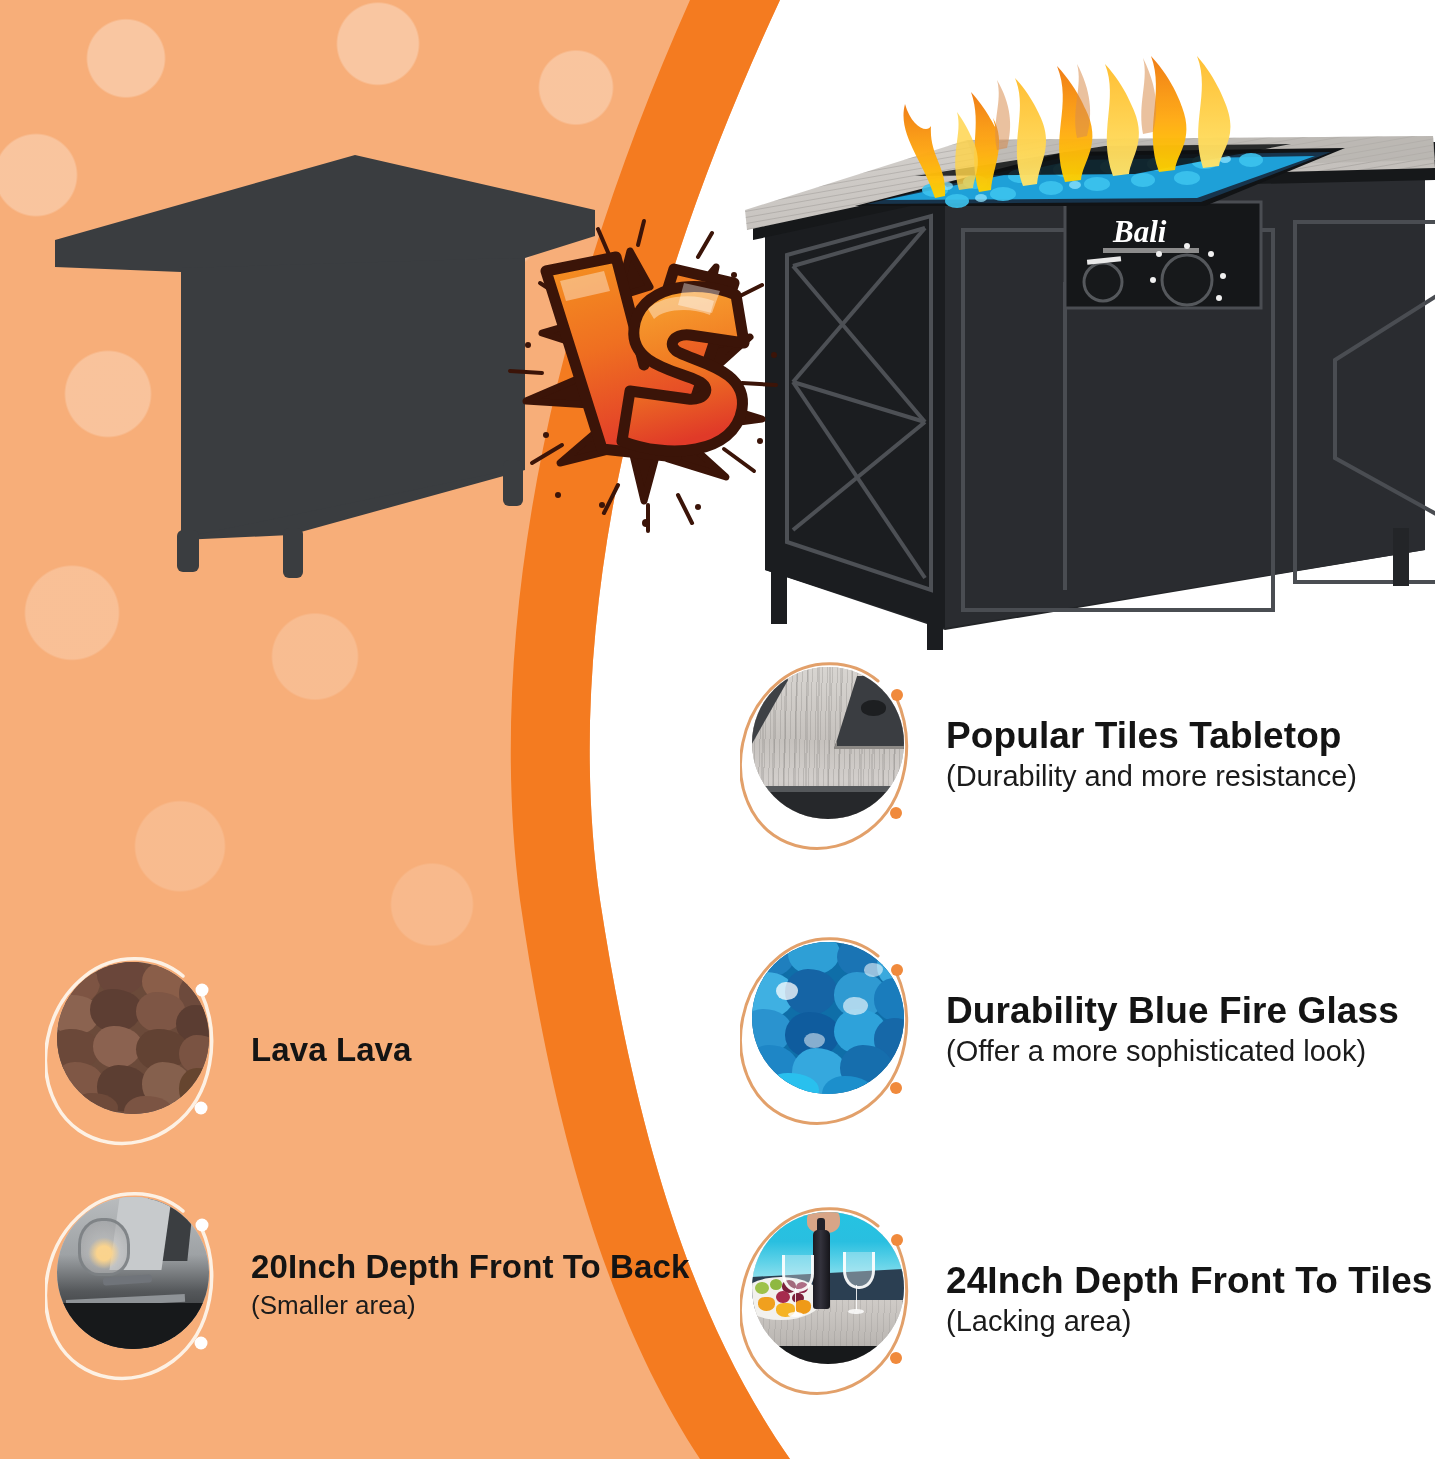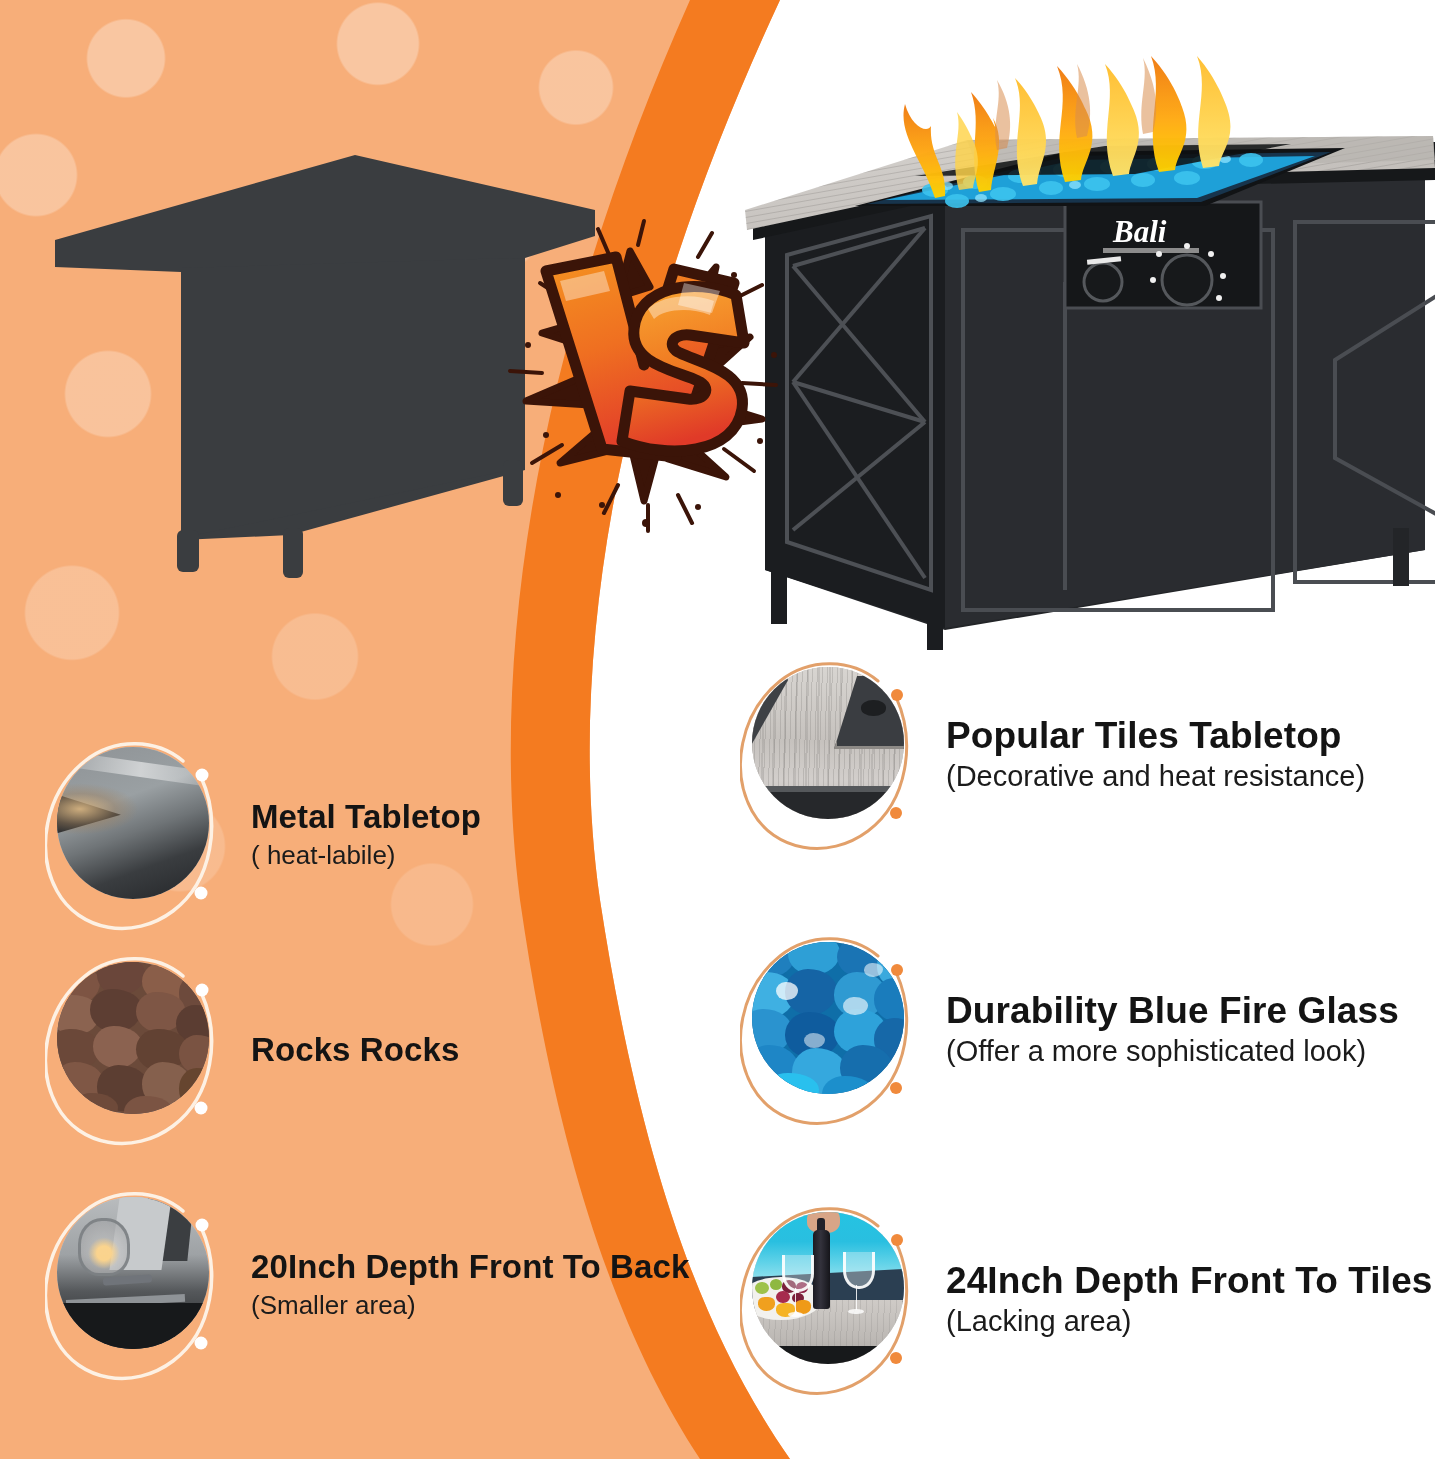--- a/index.html
+++ b/index.html
@@ -341,40 +341,20 @@
     <path d="M48,66 L118,52 L146,160 L176,64 L236,78 L178,252 L104,244 Z" fill="url(#vsg)" stroke="#3b1408" stroke-width="11" stroke-linejoin="round"></path>
 
     <path d="M238,90 C196,72 140,82 136,124 C132,160 180,166 200,176 C214,182 208,196 190,194 L132,186 L124,236 C170,254 236,250 244,204 C250,166 202,158 182,148 C168,142 174,128 192,130 L246,138 Z" fill="url(#vsg2)" stroke="#3b1408" stroke-width="11" stroke-linejoin="round"></path>
     <g fill="rgba(255,255,255,.38)">
       <path d="M62,76 L106,66 L112,86 L68,96 Z"></path>
       <path d="M186,78 L222,86 L214,108 L180,100 Z"></path>
       <path d="M150,104 C164,90 196,88 216,96 L212,110 C192,102 166,104 156,114 Z"></path>
     </g>
   </svg>
 
-  <div class="feat left-feat" style="left:45px;top:735px;">
-    <div class="thumb-wrap">
-      <svg class="ring" viewBox="0 0 180 200">
-        <path d="M156,42 C176,86 168,146 128,176 C88,206 34,196 12,156 C-10,116 0,58 40,26 C70,2 112,4 138,26" fill="none" stroke="#fdf1e4" stroke-width="3.5" stroke-linecap="round"></path>
-        <circle cx="157" cy="40" r="6.5" fill="#ffffff"></circle>
-        <circle cx="156" cy="158" r="6.5" fill="#ffffff"></circle>
-      </svg>
-      <div class="thumb">
-        <div class="art art-metal">
-          <div class="edge"></div>
-            <div class="wedge"></div>
-            <div class="glint"></div>
-        </div>
-      </div>
-    </div>
-    <div class="txt">
-      <div class="title">Metal Tabletop</div>
-      <div class="sub">( heat-labile)</div>
-    </div>
-  </div>
 
   <div class="feat left-feat" style="left:45px;top:950px;">
     <div class="thumb-wrap">
       <svg class="ring" viewBox="0 0 180 200">
         <path d="M156,42 C176,86 168,146 128,176 C88,206 34,196 12,156 C-10,116 0,58 40,26 C70,2 112,4 138,26" fill="none" stroke="#fdf1e4" stroke-width="3.5" stroke-linecap="round"></path>
         <circle cx="157" cy="40" r="6.5" fill="#ffffff"></circle>
         <circle cx="156" cy="158" r="6.5" fill="#ffffff"></circle>
       </svg>
       <div class="thumb">
         <div class="art art-lava">
@@ -393,21 +373,21 @@
           <i style="left:-2%;top:66%;width:32%;height:28%;background:#7f5745;"></i>
           <i style="left:26%;top:68%;width:34%;height:30%;background:#5c3e32;"></i>
           <i style="left:56%;top:66%;width:32%;height:30%;background:#85604d;"></i>
           <i style="left:80%;top:70%;width:28%;height:28%;background:#66452f;"></i>
           <i style="left:10%;top:86%;width:30%;height:22%;background:#6e4a3a;"></i>
           <i style="left:44%;top:88%;width:32%;height:22%;background:#7b5443;"></i>
         </div>
       </div>
     </div>
     <div class="txt">
-      <div class="title">Rocks Rocks</div>
+      <div class="title">Lava Lava</div>
     </div>
   </div>
 
   <div class="feat left-feat" style="left:45px;top:1185px;">
     <div class="thumb-wrap">
       <svg class="ring" viewBox="0 0 180 200">
         <path d="M156,42 C176,86 168,146 128,176 C88,206 34,196 12,156 C-10,116 0,58 40,26 C70,2 112,4 138,26" fill="none" stroke="#fdf1e4" stroke-width="3.5" stroke-linecap="round"></path>
         <circle cx="157" cy="40" r="6.5" fill="#ffffff"></circle>
         <circle cx="156" cy="158" r="6.5" fill="#ffffff"></circle>
       </svg>
@@ -441,21 +421,21 @@
             <div class="darkL"></div>
             <div class="darkR"></div>
           <div class="notch"></div>
             <div class="band"></div>
             <div class="bottom"></div>
         </div>
       </div>
     </div>
     <div class="txt">
       <div class="title">Popular Tiles Tabletop</div>
-      <div class="sub">(Decorative and heat resistance)</div>
+      <div class="sub">(Durability and more resistance)</div>
     </div>
   </div>
 
   <div class="feat right-feat" style="left:740px;top:930px;">
     <div class="thumb-wrap">
       <svg class="ring" viewBox="0 0 180 200">
         <path d="M156,42 C176,86 168,146 128,176 C88,206 34,196 12,156 C-10,116 0,58 40,26 C70,2 112,4 138,26" fill="none" stroke="#e2a06a" stroke-width="3" stroke-linecap="round"></path>
         <circle cx="157" cy="40" r="6" fill="#f08a3c"></circle>
         <circle cx="156" cy="158" r="6" fill="#f08a3c"></circle>
       </svg>

